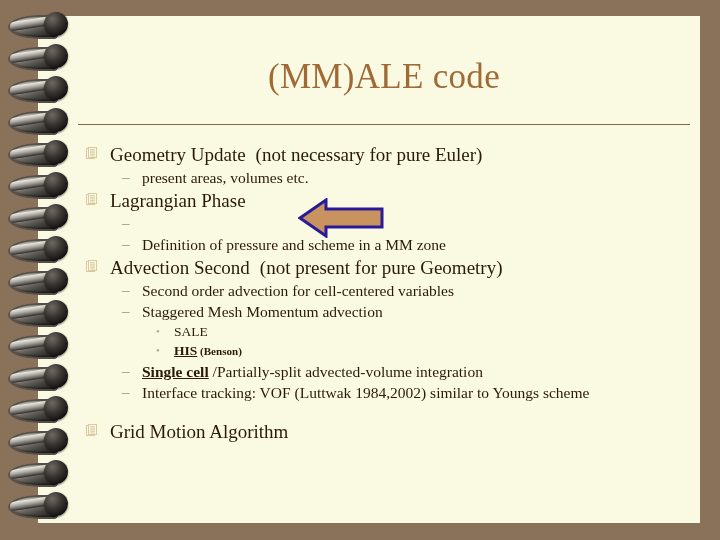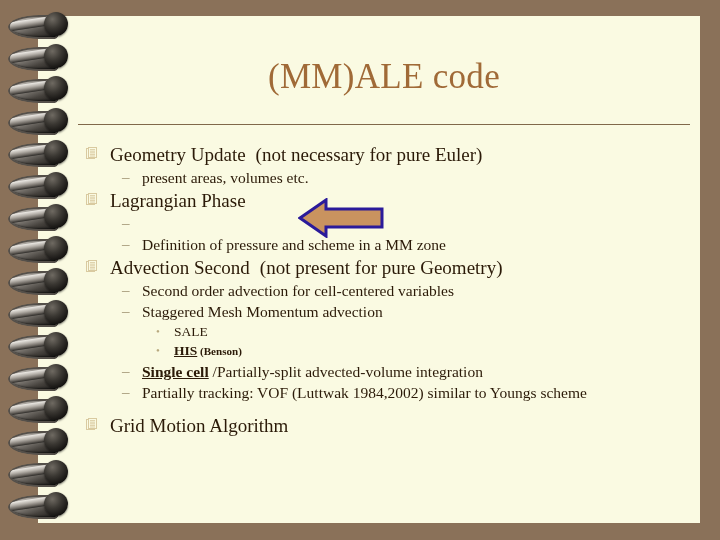--- a/index.html
+++ b/index.html
@@ -364,24 +364,24 @@
       <span class="txt"><span class="em">HIS</span><span class="small"> (Benson)</span></span>
     </div>
 
     <div class="row l2">
       <span class="marker">–</span>
       <span class="txt"><span class="em">Single cell</span><span> /Partially-split advected-volume integration</span></span>
     </div>
 
     <div class="row l2">
       <span class="marker">–</span>
-      <span class="txt">Partially tracking:  VOF  (Luttwak 1984,2002) similar to Youngs  scheme</span>
-    </div>
-
-    <div class="row l1" style="margin-top:10px;">
+      <span class="txt">Interface tracking:  VOF  (Luttwak 1984,2002) similar to Youngs  scheme</span>
+    </div>
+
+    <div class="row l1" style="margin-top:16px;">
       <span class="marker">
         <svg width="13" height="13" viewBox="0 0 13 13">
           <rect x="0.5" y="1.5" width="8" height="10" fill="#fafae2" stroke="#d9caa0" stroke-width="1"></rect>
           <rect x="2.5" y="0.5" width="8" height="10" fill="#fafae2" stroke="#d9caa0" stroke-width="1"></rect>
           <g stroke="#d9caa0" stroke-width="0.9">
             <line x1="4" y1="2.6" x2="9" y2="2.6"></line>
             <line x1="4" y1="4.2" x2="9" y2="4.2"></line>
             <line x1="4" y1="5.8" x2="9" y2="5.8"></line>
             <line x1="4" y1="7.4" x2="9" y2="7.4"></line>
             <line x1="4" y1="9.0" x2="9" y2="9.0"></line>

